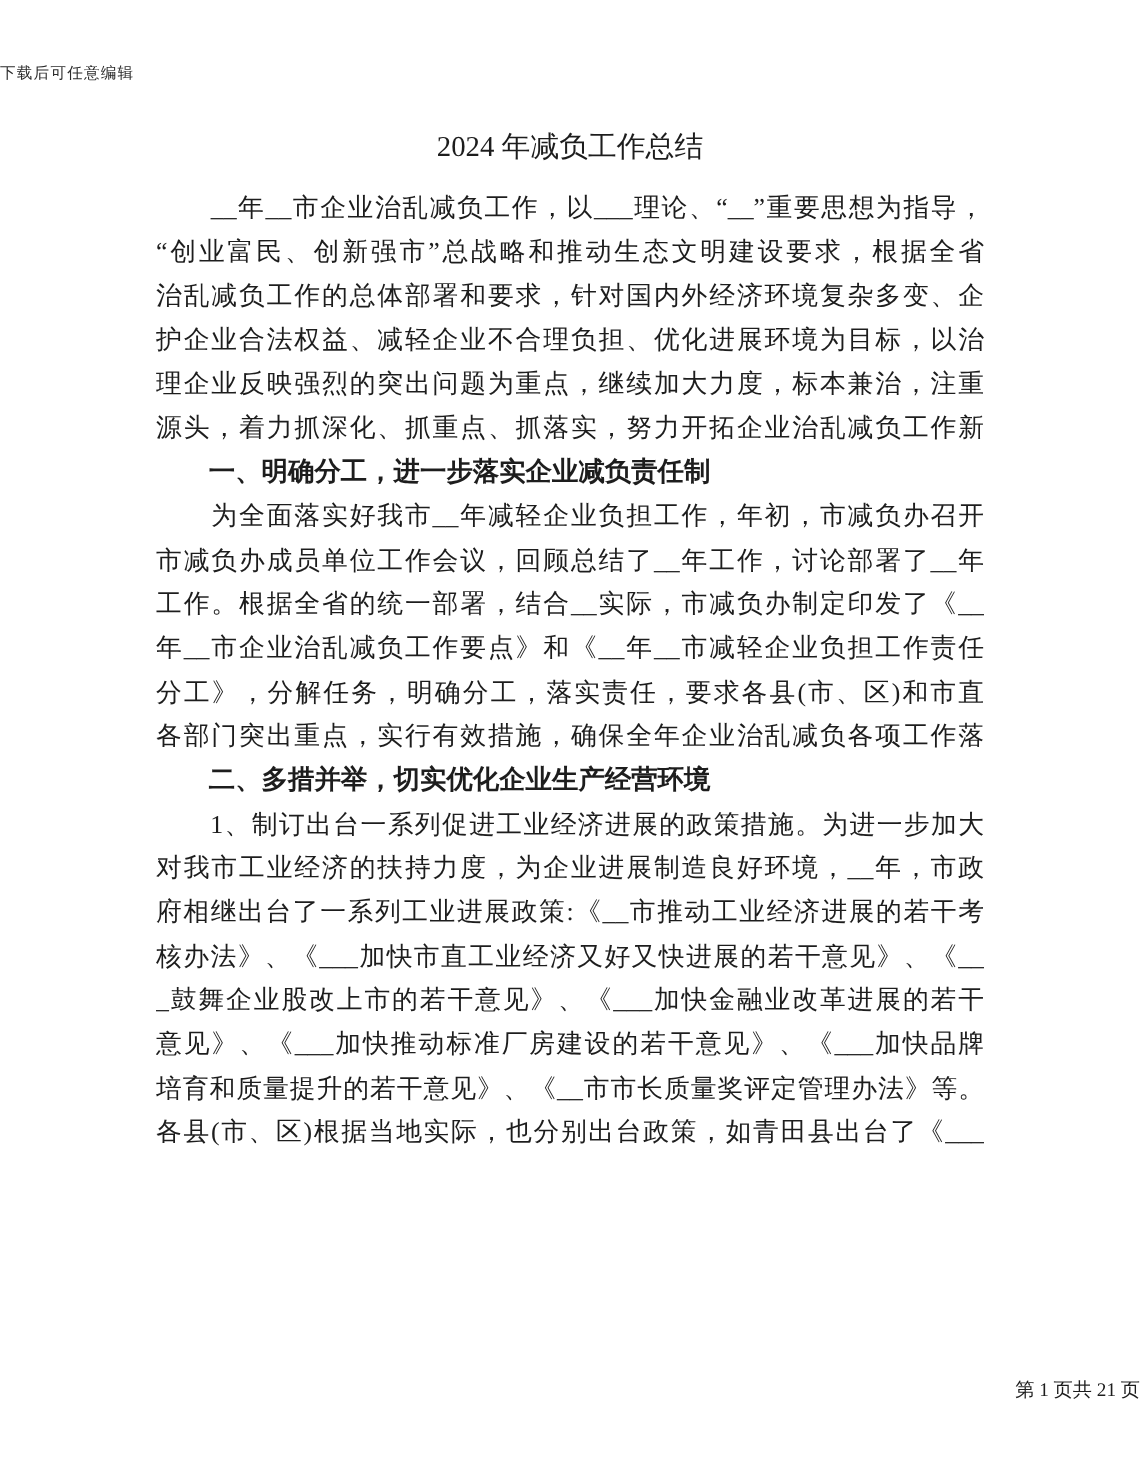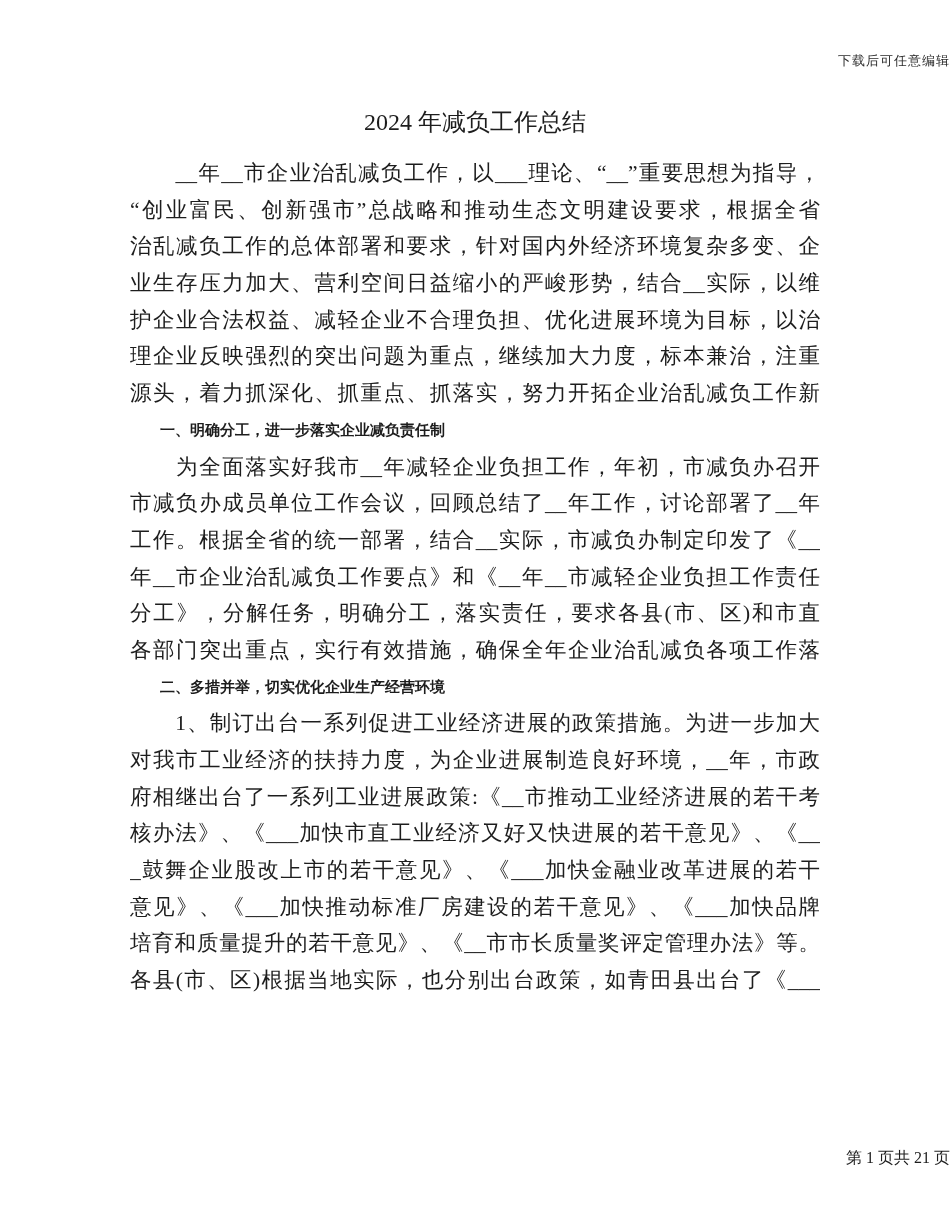--- a/index.html
+++ b/index.html
@@ -13,21 +13,21 @@
     background: #ffffff;
     color: #1d1d1d;
     overflow: hidden;
   }
 
   .watermark {
     position: absolute;
     top: 52px;
     left: 0;
     width: 100%;
-    text-align: right;
+    text-align: left;
     font-size: 13px;
     color: #2b2b2b;
     letter-spacing: 1px;
   }
 
   .doc-title {
     position: absolute;
     top: 106px;
     left: 0;
     width: 100%;
@@ -53,21 +53,21 @@
   }
 
   .line.fill {
     text-align: justify;
     text-align-last: justify;
     text-justify: inter-character;
   }
 
   .line.heading {
     font-weight: bold;
-    font-size: 15px;
+    font-size: 22px;
   }
 
   .page-footer {
     position: absolute;
     top: 1148px;
     left: 0;
     width: 100%;
     text-align: right;
     font-size: 16px;
     color: #1d1d1d;
@@ -78,21 +78,20 @@
 
 <div class="page">
   <div class="watermark">下载后可任意编辑</div>
 
   <div class="doc-title">2024 年减负工作总结</div>
 
   <div class="doc-body">
       <div class="line fill">　　__年__市企业治乱减负工作，以___理论、“__”重要思想为指导，</div>
       <div class="line fill">“创业富民、创新强市”总战略和推动生态文明建设要求，根据全省</div>
       <div class="line fill">治乱减负工作的总体部署和要求，针对国内外经济环境复杂多变、企</div>
-      <div class="line fill">业生存压力加大、营利空间日益缩小的严峻形势，结合__实际，以维</div>
       <div class="line fill">护企业合法权益、减轻企业不合理负担、优化进展环境为目标，以治</div>
       <div class="line fill">理企业反映强烈的突出问题为重点，继续加大力度，标本兼治，注重</div>
       <div class="line fill">源头，着力抓深化、抓重点、抓落实，努力开拓企业治乱减负工作新</div>
       <div class="line heading">　　一、明确分工，进一步落实企业减负责任制</div>
       <div class="line fill">　　为全面落实好我市__年减轻企业负担工作，年初，市减负办召开</div>
       <div class="line fill">市减负办成员单位工作会议，回顾总结了__年工作，讨论部署了__年</div>
       <div class="line fill">工作。根据全省的统一部署，结合__实际，市减负办制定印发了《__</div>
       <div class="line fill">年__市企业治乱减负工作要点》和《__年__市减轻企业负担工作责任</div>
       <div class="line fill">分工》，分解任务，明确分工，落实责任，要求各县(市、区)和市直</div>
       <div class="line fill">各部门突出重点，实行有效措施，确保全年企业治乱减负各项工作落</div>

